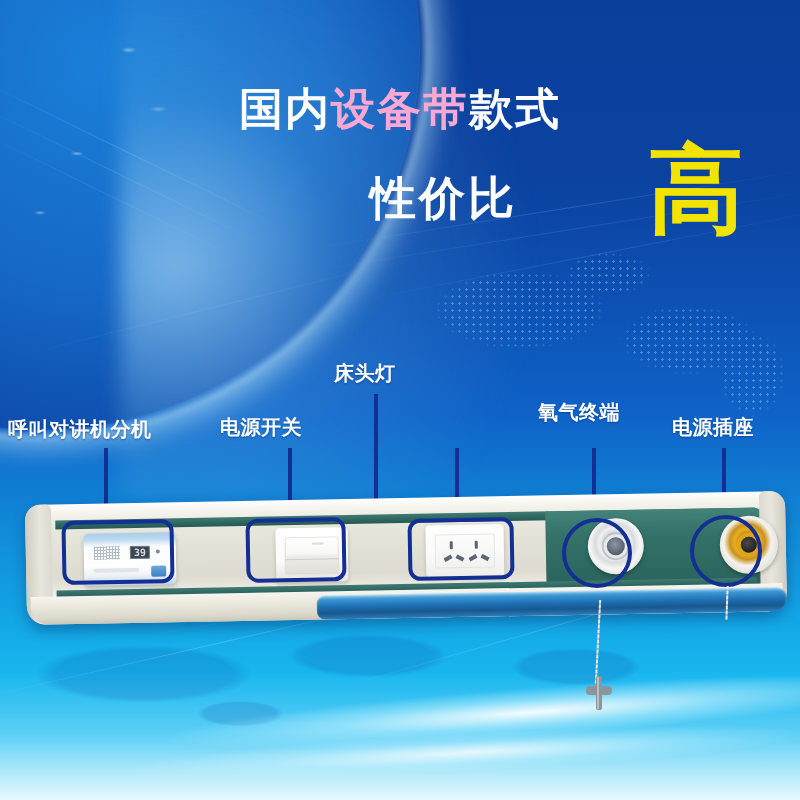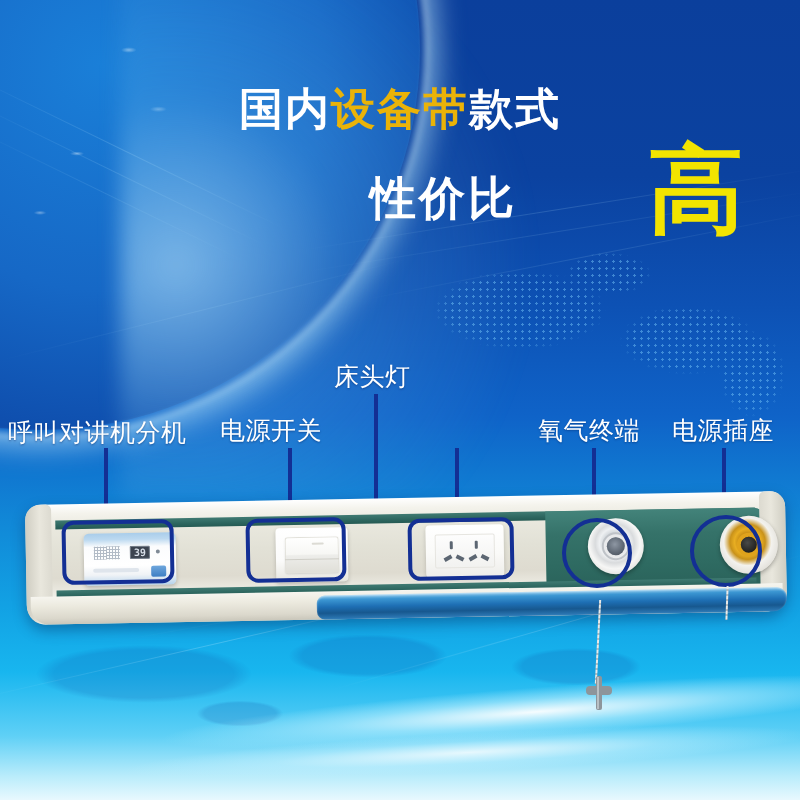--- a/index.html
+++ b/index.html
@@ -100,37 +100,37 @@
     transform: rotate(-3deg);
   }
 
   
   .headline { position: absolute; left: 0; top: 86px; width: 800px; text-align: center; }
   .line1 {
     font-size: 44px; font-weight: bold; letter-spacing: 2px;
     line-height: 1.05; white-space: nowrap;
   }
   .w { color: #ffffff; }
-  .y { color: #eab308; }
+  .y { color: #f9a8d4; }
   .line2wrap {
     position: absolute; left: 0; top: 158px; width: 800px;
   }
   .line2 {
     position: absolute; left: 370px; top: 10px;
     font-size: 46px; font-weight: bold; color: #ffffff; letter-spacing: 3px;
   }
   .bigchar {
     position: absolute; left: 648px; top: -16px;
     font-size: 96px; font-weight: bold; color: #f2e400; line-height: 1;
   }
 
   
   .lbl {
-    position: absolute; font-weight: normal; color: #ffffff; white-space: nowrap;
-    font-size: 25px; letter-spacing: .5px;
+    position: absolute; font-weight: bold; color: #ffffff; white-space: nowrap;
+    font-size: 20px; letter-spacing: .5px;
     text-shadow: 0 1px 2px rgba(0,30,90,.45);
   }
   
   .leader { position: absolute; background: #132f94; }
   .vline { width: 4px; }
 
   
   .panel {
     position: absolute; left: 26px; top: 498px; width: 760px; height: 120px;
     transform: rotate(-1.05deg);
@@ -331,21 +331,21 @@
 
   <div class="leader vline" style="left:455px; top:448px; height:72px;"></div>
 
   <div class="leader vline" style="left:592px; top:448px; height:73px;"></div>
 
   <div class="leader vline" style="left:722px; top:448px; height:71px;"></div>
 
   <div class="lbl" style="left:8px;   top:416px;">呼叫对讲机分机</div>
   <div class="lbl" style="left:220px; top:414px;">电源开关</div>
   <div class="lbl" style="left:334px; top:360px;">床头灯</div>
-  <div class="lbl" style="left:538px; top:414px;">氧气终端</div>
+  <div class="lbl" style="left:538px; top:399px;">氧气终端</div>
   <div class="lbl" style="left:672px; top:414px;">电源插座</div>
 
   <div class="panel">
     <div class="panel-shell"></div>
     <div class="stripe stripe-top"></div>
     <div class="teal-block"></div>
     <div class="stripe stripe-bot"></div>
     <div class="panel-cap-l"></div>
     <div class="panel-cap-r"></div>
     <div class="panel-bottom-lip"></div>

